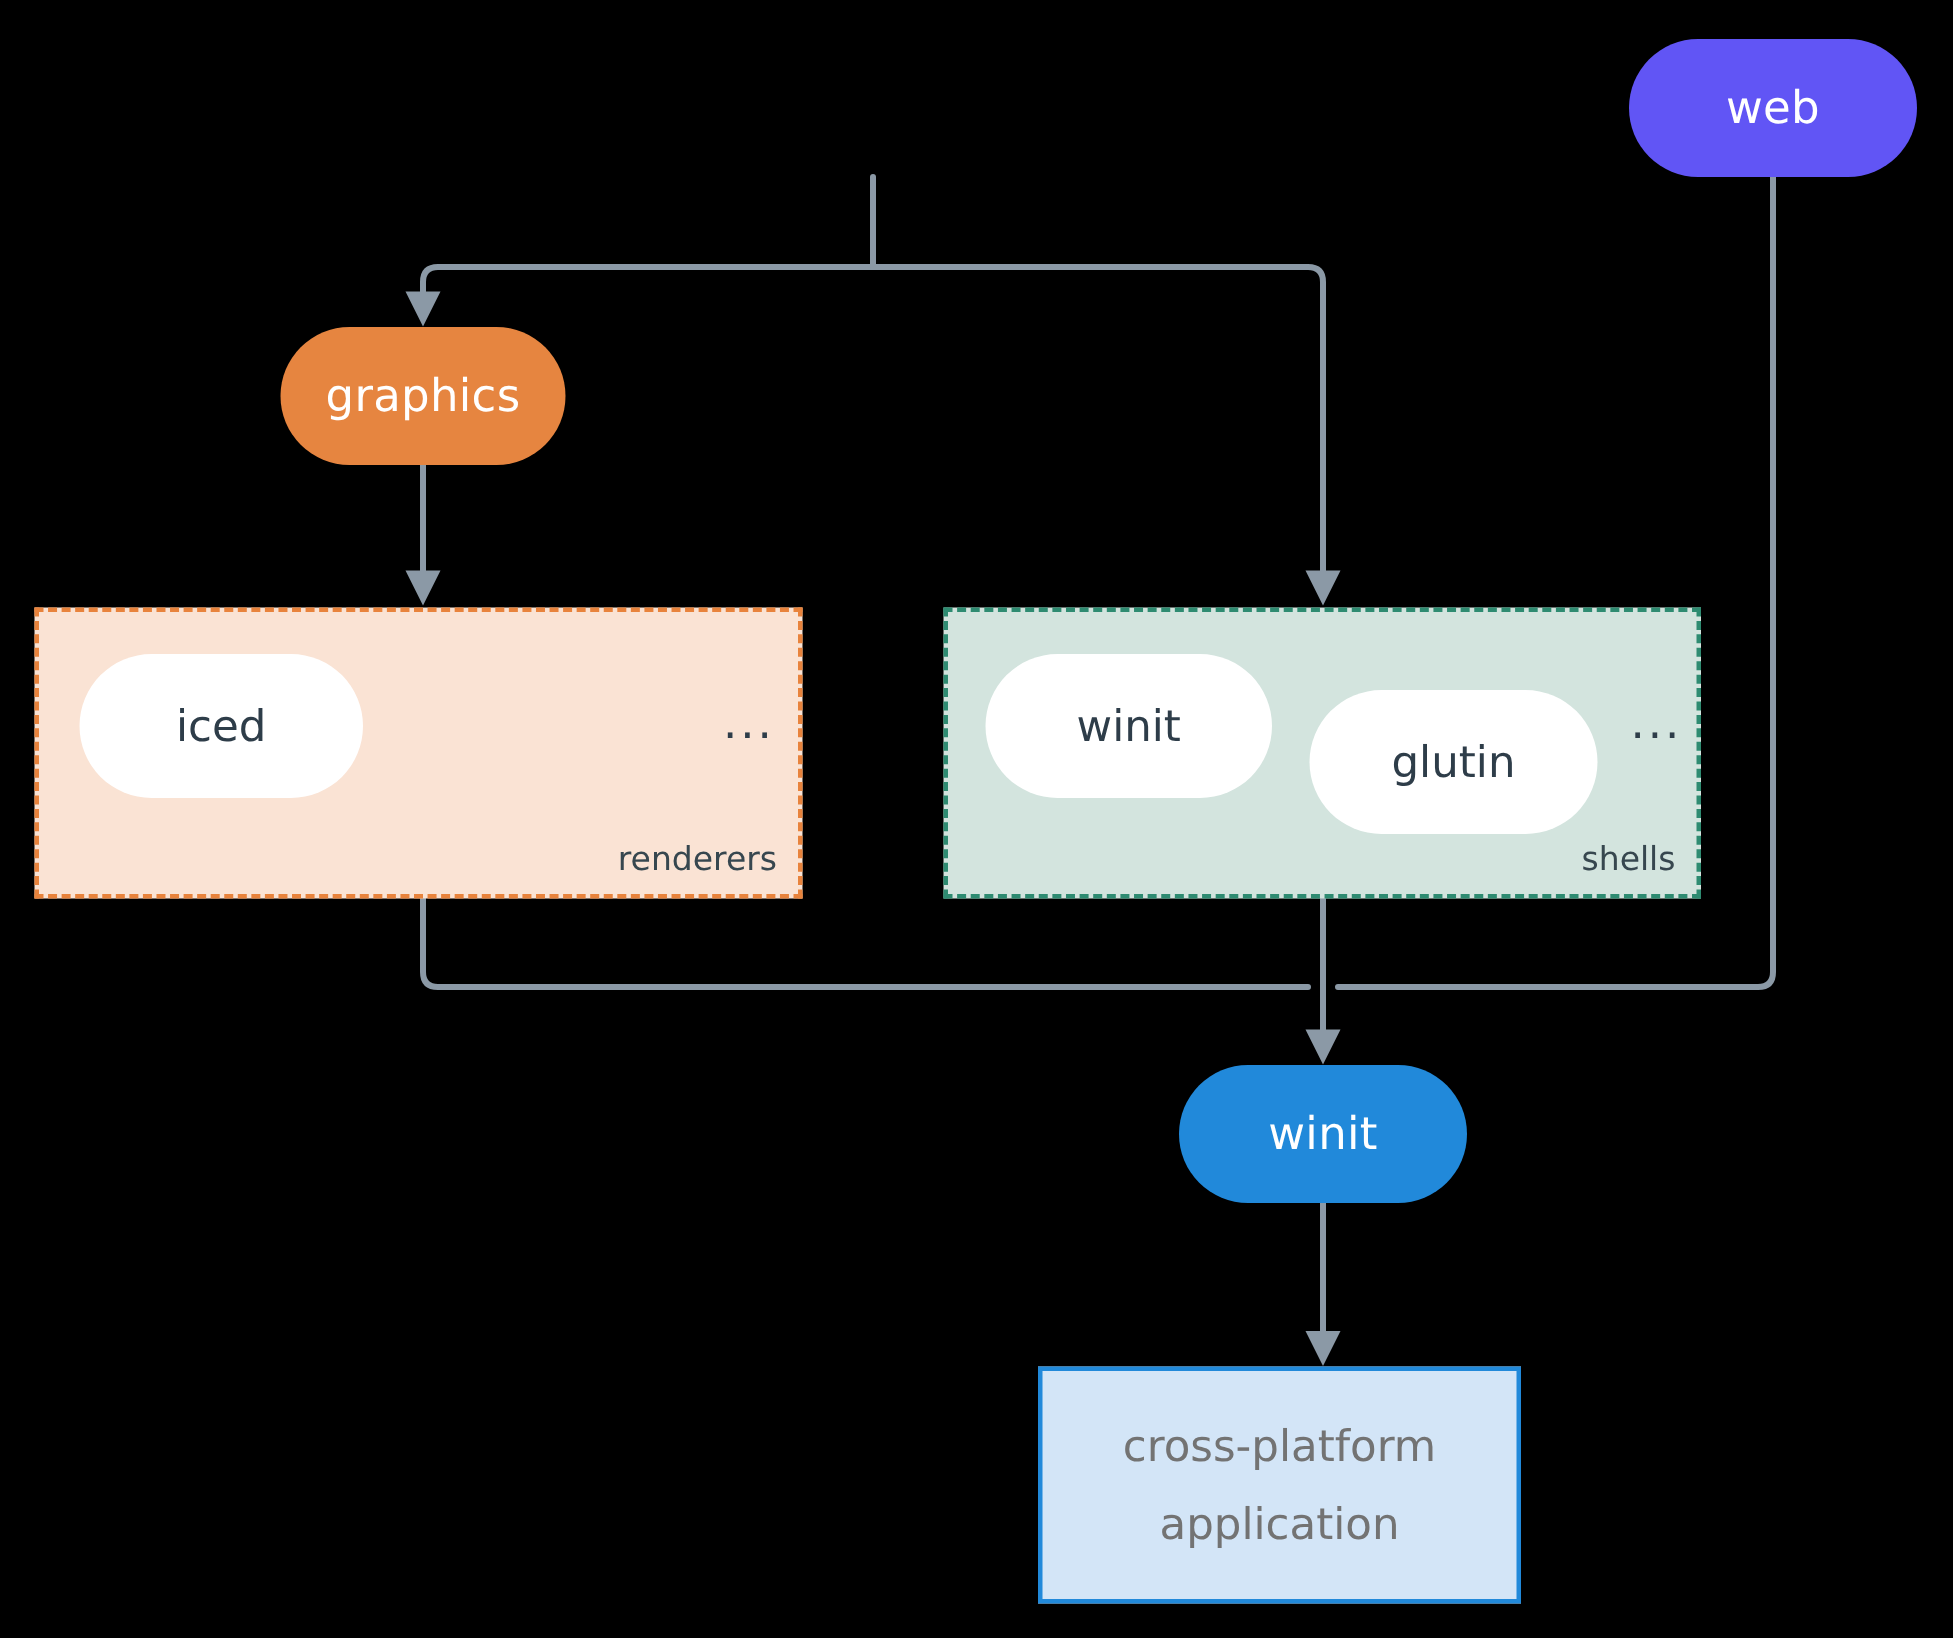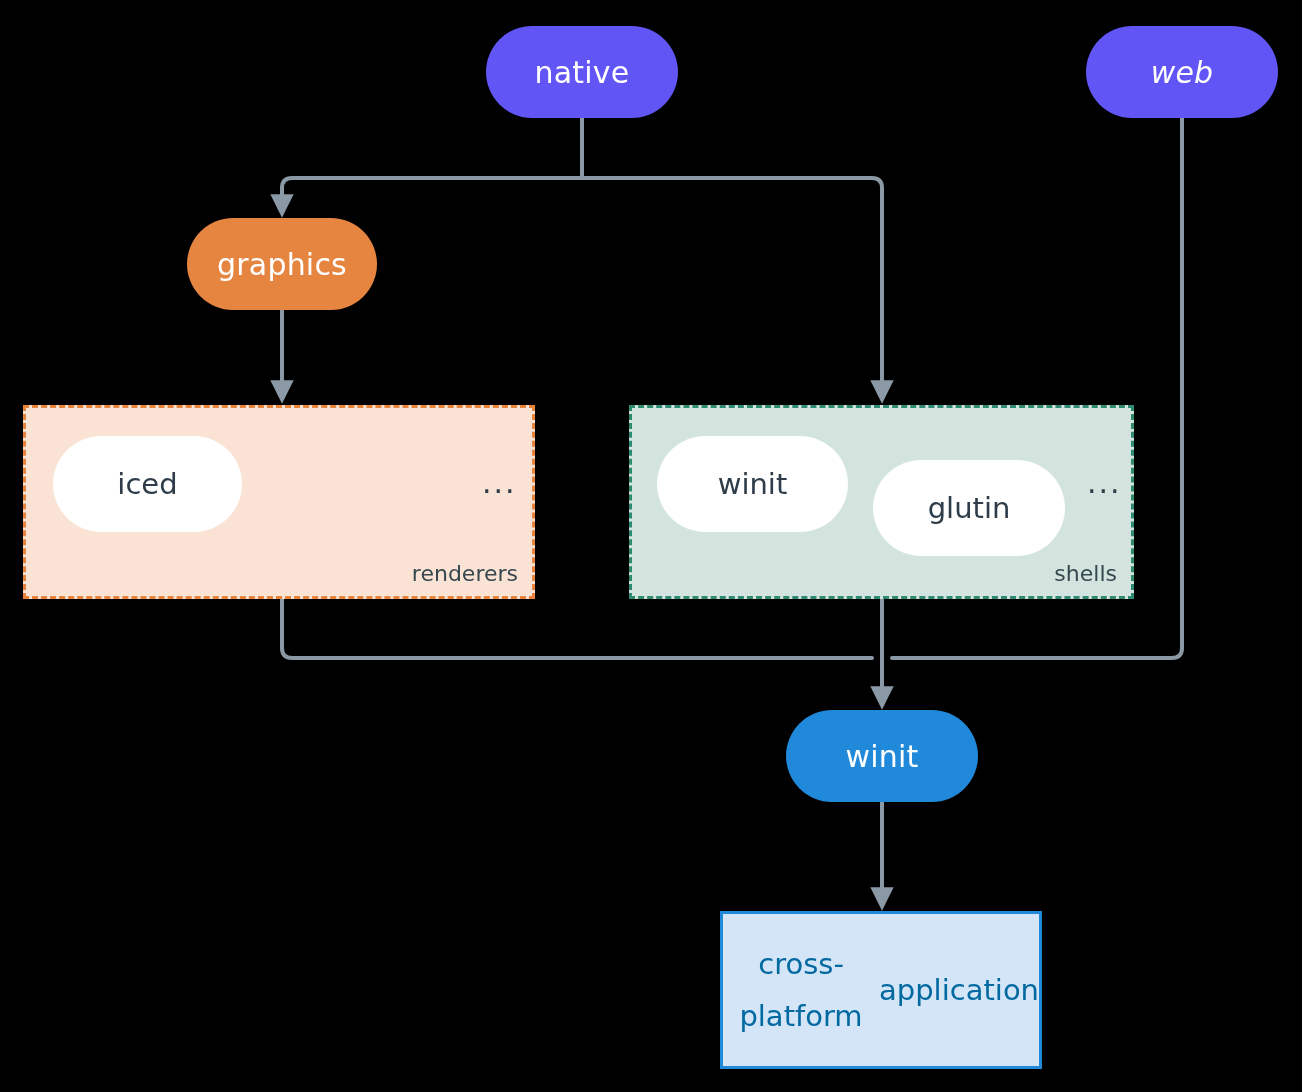--- a/index.html
+++ b/index.html
@@ -44,21 +44,20 @@
     left: 486px; top: 26px;
     width: 192px; height: 92px;
     background: #6155F5;
     color: #FFFFFF;
   }
   .pill-web {
     left: 1086px; top: 26px;
     width: 192px; height: 92px;
     background: #6155F5;
     color: #FFFFFF;
-    font-style: italic;
   }
   .pill-graphics {
     left: 187px; top: 218px;
     width: 190px; height: 92px;
     background: #E68540;
     color: #FFFFFF;
   }
   .pill-iced {
     left: 786px; top: 710px;
     width: 192px; height: 92px;
@@ -121,30 +120,30 @@
     color: #2E3D49;
     letter-spacing: 2px;
     white-space: nowrap;
   }
   .ell-renderers { left: 456px; }
   .ell-shells    { left: 455px; }
 
   
   .rect-app {
     position: absolute;
-    left: 720px; top: 911px;
+    left: 692px; top: 911px;
     width: 322px; height: 158px;
     box-sizing: border-box;
     background: #D3E5F7;
     border: 3px solid #2189DA;
     display: flex;
-    flex-direction: row;
+    flex-direction: column;
     align-items: center;
     justify-content: center;
-    color: #0369a1;
+    color: #737373;
     font-size: 29px;
     line-height: 52px;
     text-align: center;
   }
 </style>
 </head>
 <body>
 
 <div id="canvas">
 
@@ -170,23 +169,20 @@
       <path d="M 882 599 L 882 658"></path>
 
       <path d="M 1182 118 L 1182 648 Q 1182 658 1172 658 L 892 658"></path>
 
       <path d="M 882 658 L 882 698" marker-end="url(#arrow)"></path>
 
       <path d="M 882 802 L 882 899" marker-end="url(#arrow)"></path>
     </g>
   </svg>
 
-  <div class="pill pill-native">
-    <span>native</span>
-  </div>
 
   <div class="pill pill-web">
     <span>web</span>
   </div>
 
   <div class="pill pill-graphics">
     <span>graphics</span>
   </div>
 
   <div class="group group-renderers">

